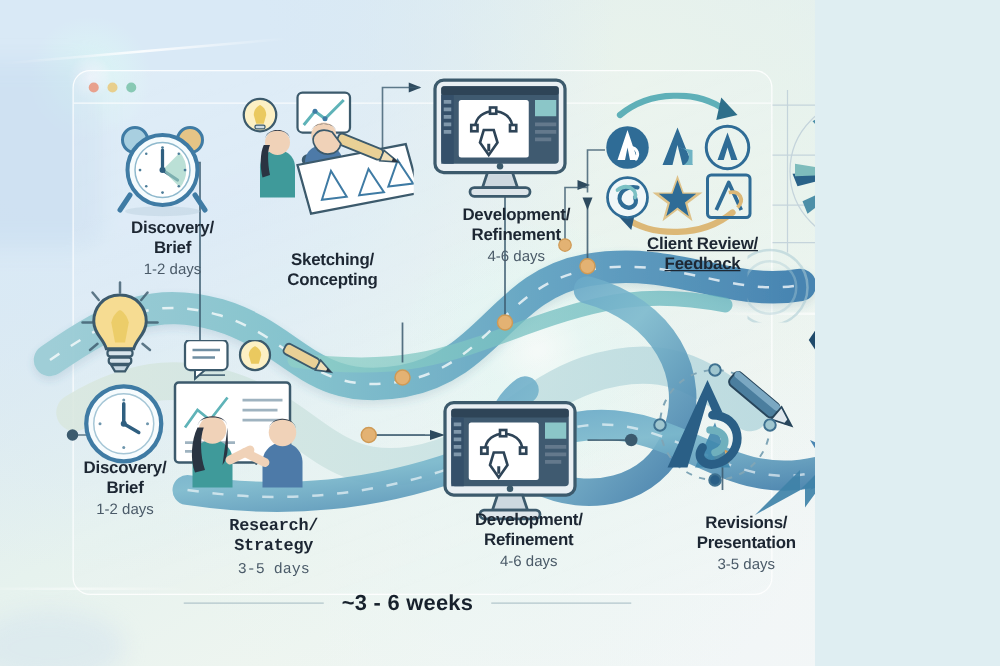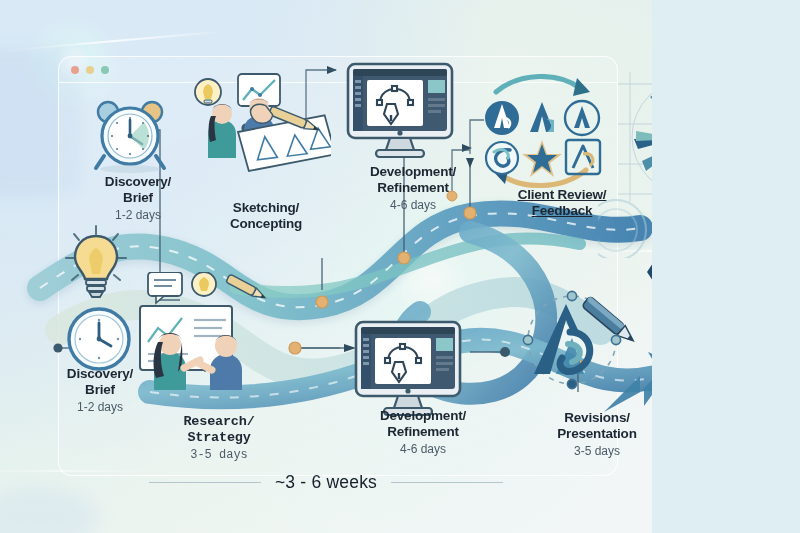--- a/index.html
+++ b/index.html
@@ -55,21 +55,21 @@
   
   .lbl{position:absolute;text-align:center;color:#1d2733;line-height:1.18;}
   .lbl .t{font-size:13.5px;font-weight:700;letter-spacing:-.2px;white-space:pre-line;}
   .lbl .d{font-size:12px;font-weight:400;color:#4a5a68;margin-top:2px;}
 
   .total{
     position:absolute;left:0;right:0;top:472px;
     display:flex;align-items:center;justify-content:center;gap:14px;
   }
   .total .line{width:112px;height:1.3px;background:#9fb6be;opacity:.75;}
-  .total .txt{font-size:17.5px;font-weight:400;color:#17212c;letter-spacing:.2px;white-space:nowrap;}
+  .total .txt{font-size:17.5px;font-weight:700;color:#17212c;letter-spacing:.2px;white-space:nowrap;}
 
   
   .ic{position:absolute;}
 </style>
 </head>
 <body>
 
 <div id="stage">
 
   <div class="bg-base"></div>

